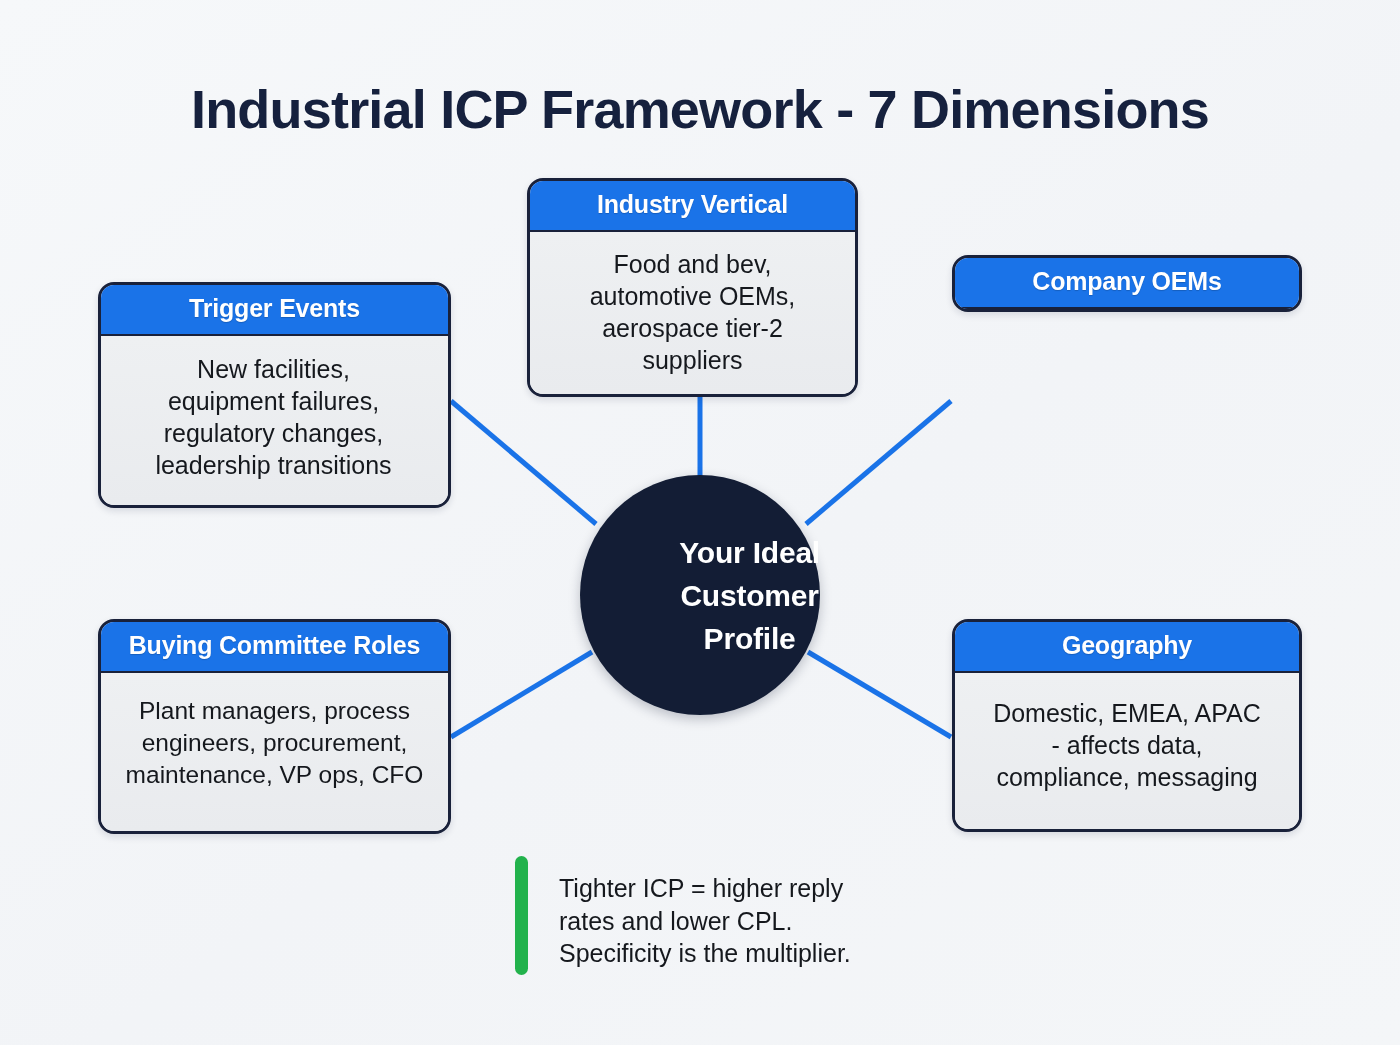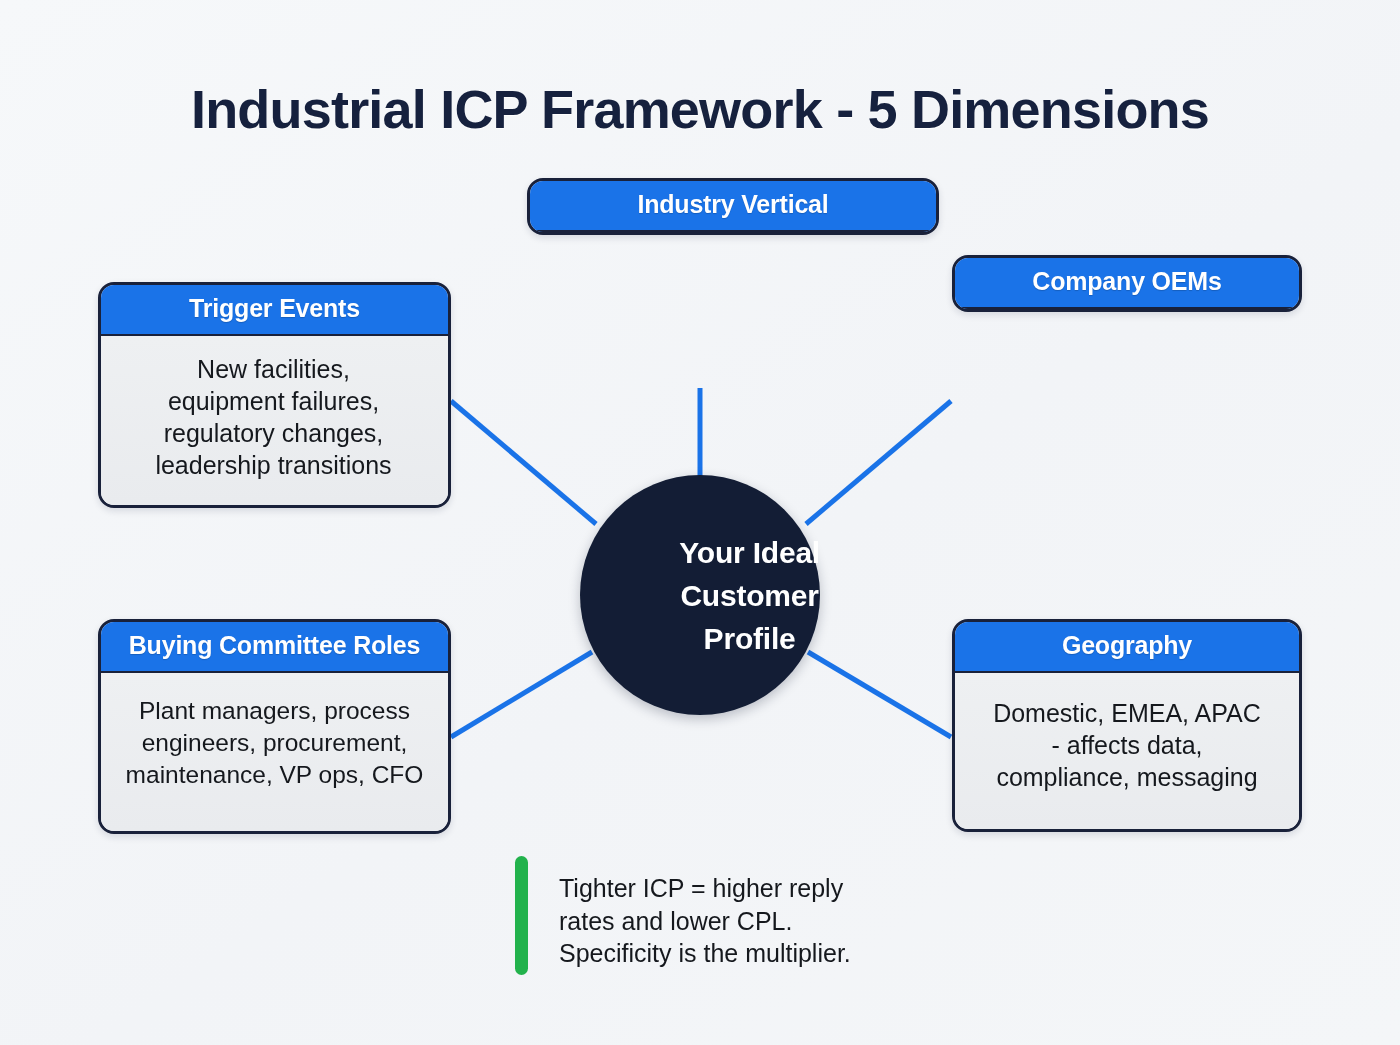--- a/index.html
+++ b/index.html
@@ -68,21 +68,21 @@
     color: #15181d;
     font-size: 25px;
     line-height: 32px;
     text-align: center;
     padding: 16px 12px 14px 12px;
     background: linear-gradient(180deg, #eef0f2 0%, #e9ebee 100%);
     white-space: pre-line;
   }
 
   
-  #card-industry-vertical { left: 527px; top: 178px; width: 412px; }
+  #card-industry-vertical { left: 527px; top: 178px; width: 331px; }
   #card-trigger-events    { left: 98px;  top: 255px; width: 353px; margin-top: 27px; }
   #card-company-size      { left: 952px; top: 255px; width: 350px; }
   #card-buying-roles      { left: 98px;  top: 619px; width: 353px; }
   #card-geography         { left: 952px; top: 619px; width: 350px; }
 
   #card-industry-vertical .card-body { padding-bottom: 18px; }
   #card-trigger-events .card-body    { padding: 17px 10px 24px 8px; }
   #card-company-size .card-body      { padding: 26px 10px 40px 10px; }
   #card-buying-roles .card-body      { padding: 22px 6px 40px 6px; font-size: 24.5px; }
   #card-geography .card-body         { padding: 24px 8px 36px 8px; }
@@ -133,37 +133,41 @@
     color: #15181d;
     white-space: pre-line;
     padding-top: 16px;
   }
 </style>
 </head>
 <body>
 
 <div id="canvas">
 
-  <div class="title">Industrial ICP Framework - 5 Dimensions</div>
+  <div class="title">Industrial ICP Framework - 7 Dimensions</div>
 
   <svg id="lines" viewBox="0 0 1400 1045" width="1400" height="1045">
 
     <line x1="700" y1="388" x2="700" y2="480" stroke="#1a73e8" stroke-width="5"></line>
 
     <line x1="451" y1="401" x2="596" y2="524" stroke="#1a73e8" stroke-width="5"></line>
 
     <line x1="951" y1="401" x2="806" y2="524" stroke="#1a73e8" stroke-width="5"></line>
 
     <line x1="451" y1="737" x2="592" y2="652" stroke="#1a73e8" stroke-width="5"></line>
 
     <line x1="951" y1="737" x2="808" y2="652" stroke="#1a73e8" stroke-width="5"></line>
   </svg>
 
   <div class="card" id="card-industry-vertical">
     <div class="card-header">Industry Vertical</div>
+    <div class="card-body">Food and bev,
+automotive OEMs,
+aerospace tier-2
+suppliers</div>
   </div>
 
   <div class="card" id="card-trigger-events">
     <div class="card-header">Trigger Events</div>
     <div class="card-body">New facilities,
 equipment failures,
 regulatory changes,
 leadership transitions</div>
   </div>
 

